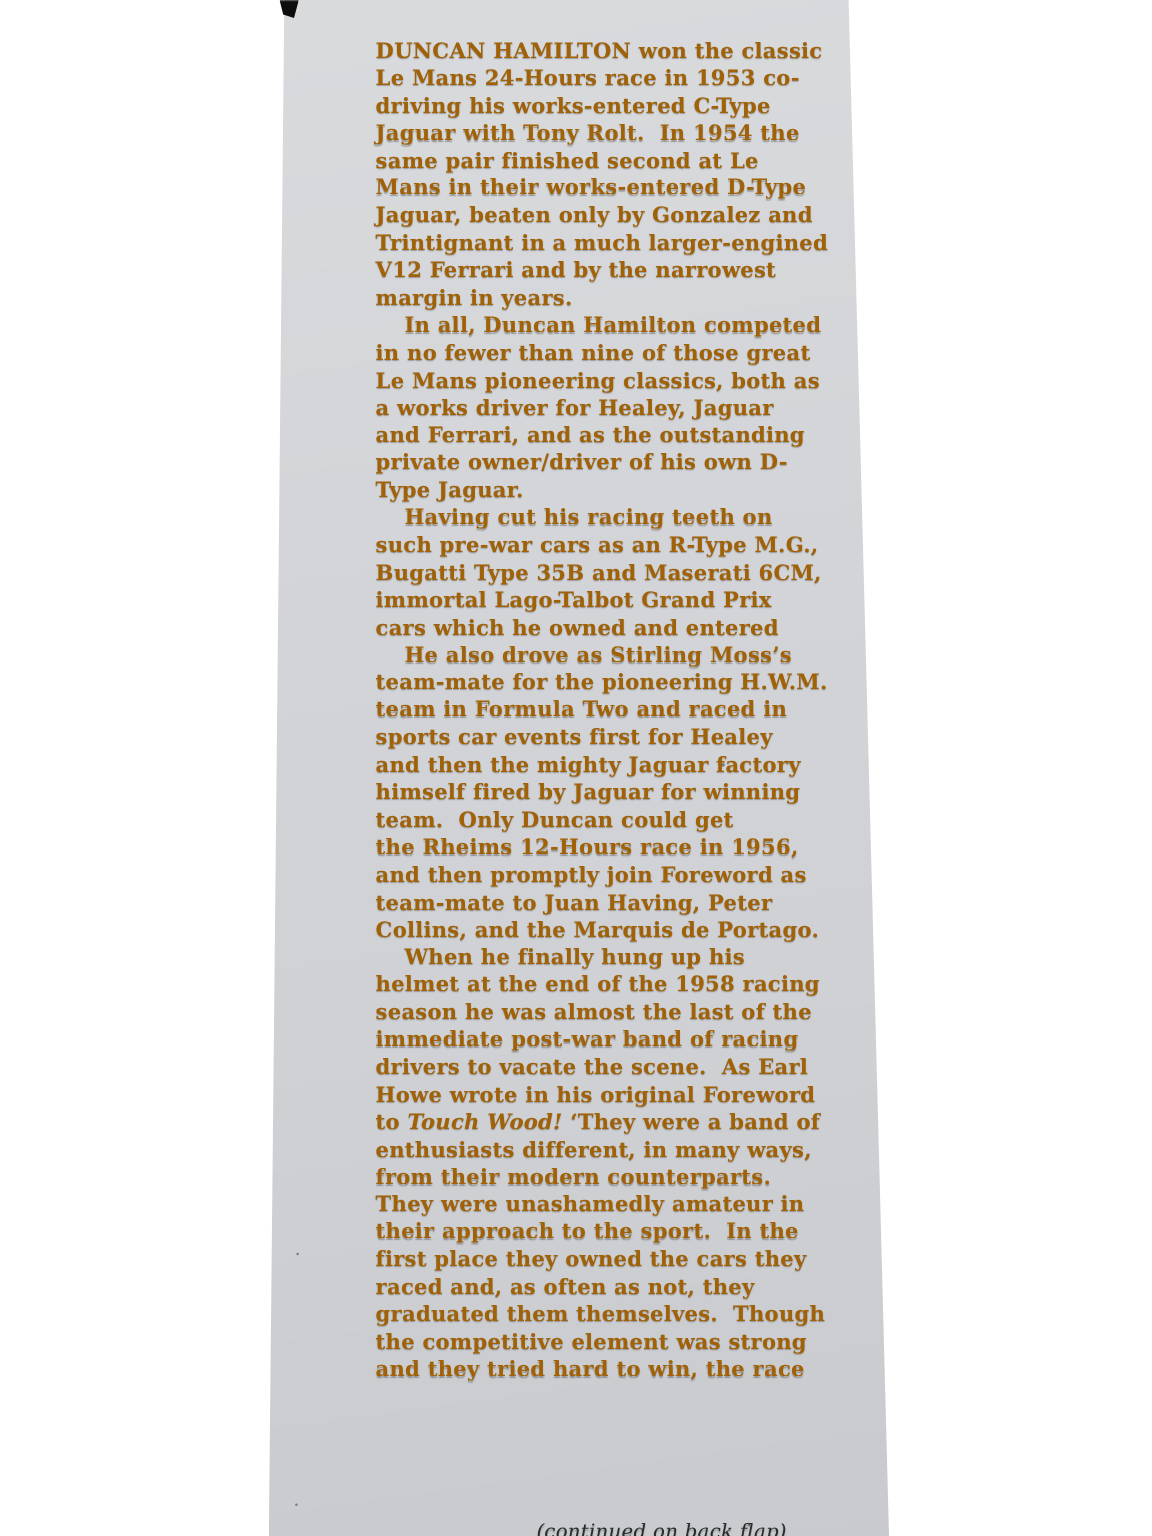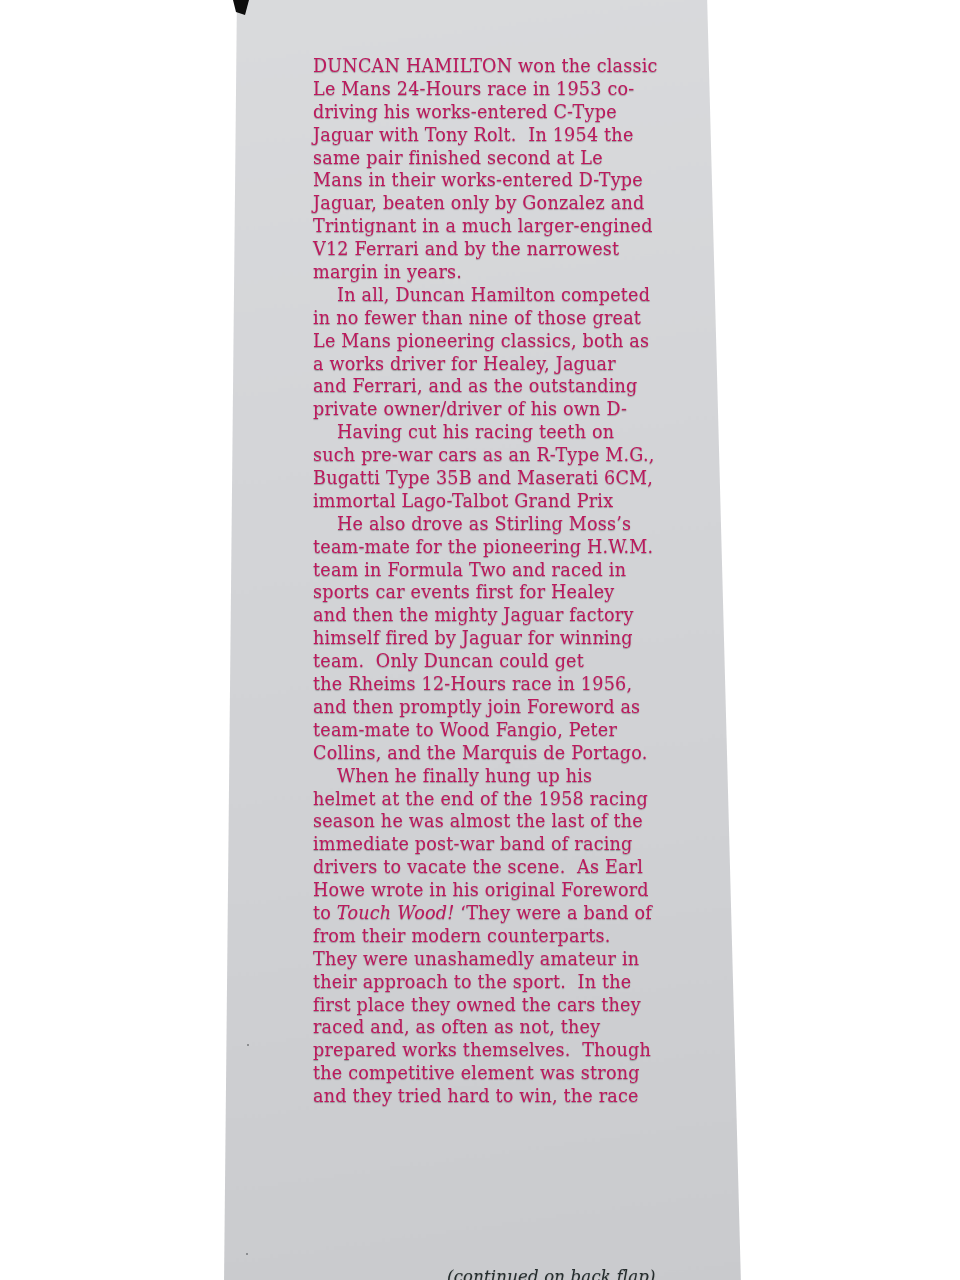--- a/index.html
+++ b/index.html
@@ -29,25 +29,26 @@
     position: absolute;
     left: 0; top: 0;
     width: 960px; height: 30px;
     clip-path: polygon(233px 0px, 249px 0px, 245px 15px, 236px 12px);
     background: #0d0d0d;
     filter: blur(0.7px);
   }
   .textblock {
     position: absolute;
     left: 313px;
-    top: 55px;
-    color: #be185d;
+    top: 32px;
+    color: #a16207;
     font-size: 17.6px;
     letter-spacing: 0.2px;
     text-shadow: 0 1px 1px rgba(70,75,78,0.45);
+    font-weight: bold;
   }
   .para { margin: 0; padding: 0; }
   .line {
     display: block;
     white-space: pre;
     line-height: 22.9px;
     height: 22.9px;
   }
   .line.first { padding-left: 24px; }
   .line em { font-style: italic; }
@@ -94,52 +95,55 @@
         <span class="line">V12 Ferrari and by the narrowest</span>
         <span class="line">margin in years.</span>
       </p>
       <p class="para">
         <span class="line first">In all, Duncan Hamilton competed</span>
         <span class="line">in no fewer than nine of those great</span>
         <span class="line">Le Mans pioneering classics, both as</span>
         <span class="line">a works driver for Healey, Jaguar</span>
         <span class="line">and Ferrari, and as the outstanding</span>
         <span class="line">private owner/driver of his own D-</span>
+        <span class="line">Type Jaguar.</span>
       </p>
       <p class="para">
         <span class="line first">Having cut his racing teeth on</span>
         <span class="line">such pre-war cars as an R-Type M.G.,</span>
         <span class="line">Bugatti Type 35B and Maserati 6CM,</span>
         <span class="line">immortal Lago-Talbot Grand Prix</span>
+        <span class="line">cars which he owned and entered</span>
       </p>
       <p class="para">
         <span class="line first">He also drove as Stirling Moss’s</span>
         <span class="line">team-mate for the pioneering H.W.M.</span>
         <span class="line">team in Formula Two and raced in</span>
         <span class="line">sports car events first for Healey</span>
         <span class="line">and then the mighty Jaguar factory</span>
         <span class="line">himself fired by Jaguar for winning</span>
         <span class="line">team.  Only Duncan could get</span>
         <span class="line">the Rheims 12-Hours race in 1956,</span>
         <span class="line">and then promptly join Foreword as</span>
-        <span class="line">team-mate to Wood Fangio, Peter</span>
+        <span class="line">team-mate to Juan Having, Peter</span>
         <span class="line">Collins, and the Marquis de Portago.</span>
       </p>
       <p class="para">
         <span class="line first">When he finally hung up his</span>
         <span class="line">helmet at the end of the 1958 racing</span>
         <span class="line">season he was almost the last of the</span>
         <span class="line">immediate post-war band of racing</span>
         <span class="line">drivers to vacate the scene.  As Earl</span>
         <span class="line">Howe wrote in his original Foreword</span>
         <span class="line">to <em>Touch Wood!</em> ‘They were a band of</span>
+        <span class="line">enthusiasts different, in many ways,</span>
         <span class="line">from their modern counterparts.</span>
         <span class="line">They were unashamedly amateur in</span>
         <span class="line">their approach to the sport.  In the</span>
         <span class="line">first place they owned the cars they</span>
         <span class="line">raced and, as often as not, they</span>
-        <span class="line">prepared works themselves.  Though</span>
+        <span class="line">graduated them themselves.  Though</span>
         <span class="line">the competitive element was strong</span>
         <span class="line">and they tried hard to win, the race</span>
       </p>
     </div>
   <div class="continuation">(continued on back flap)</div>
 </div>
 
 </body></html>

